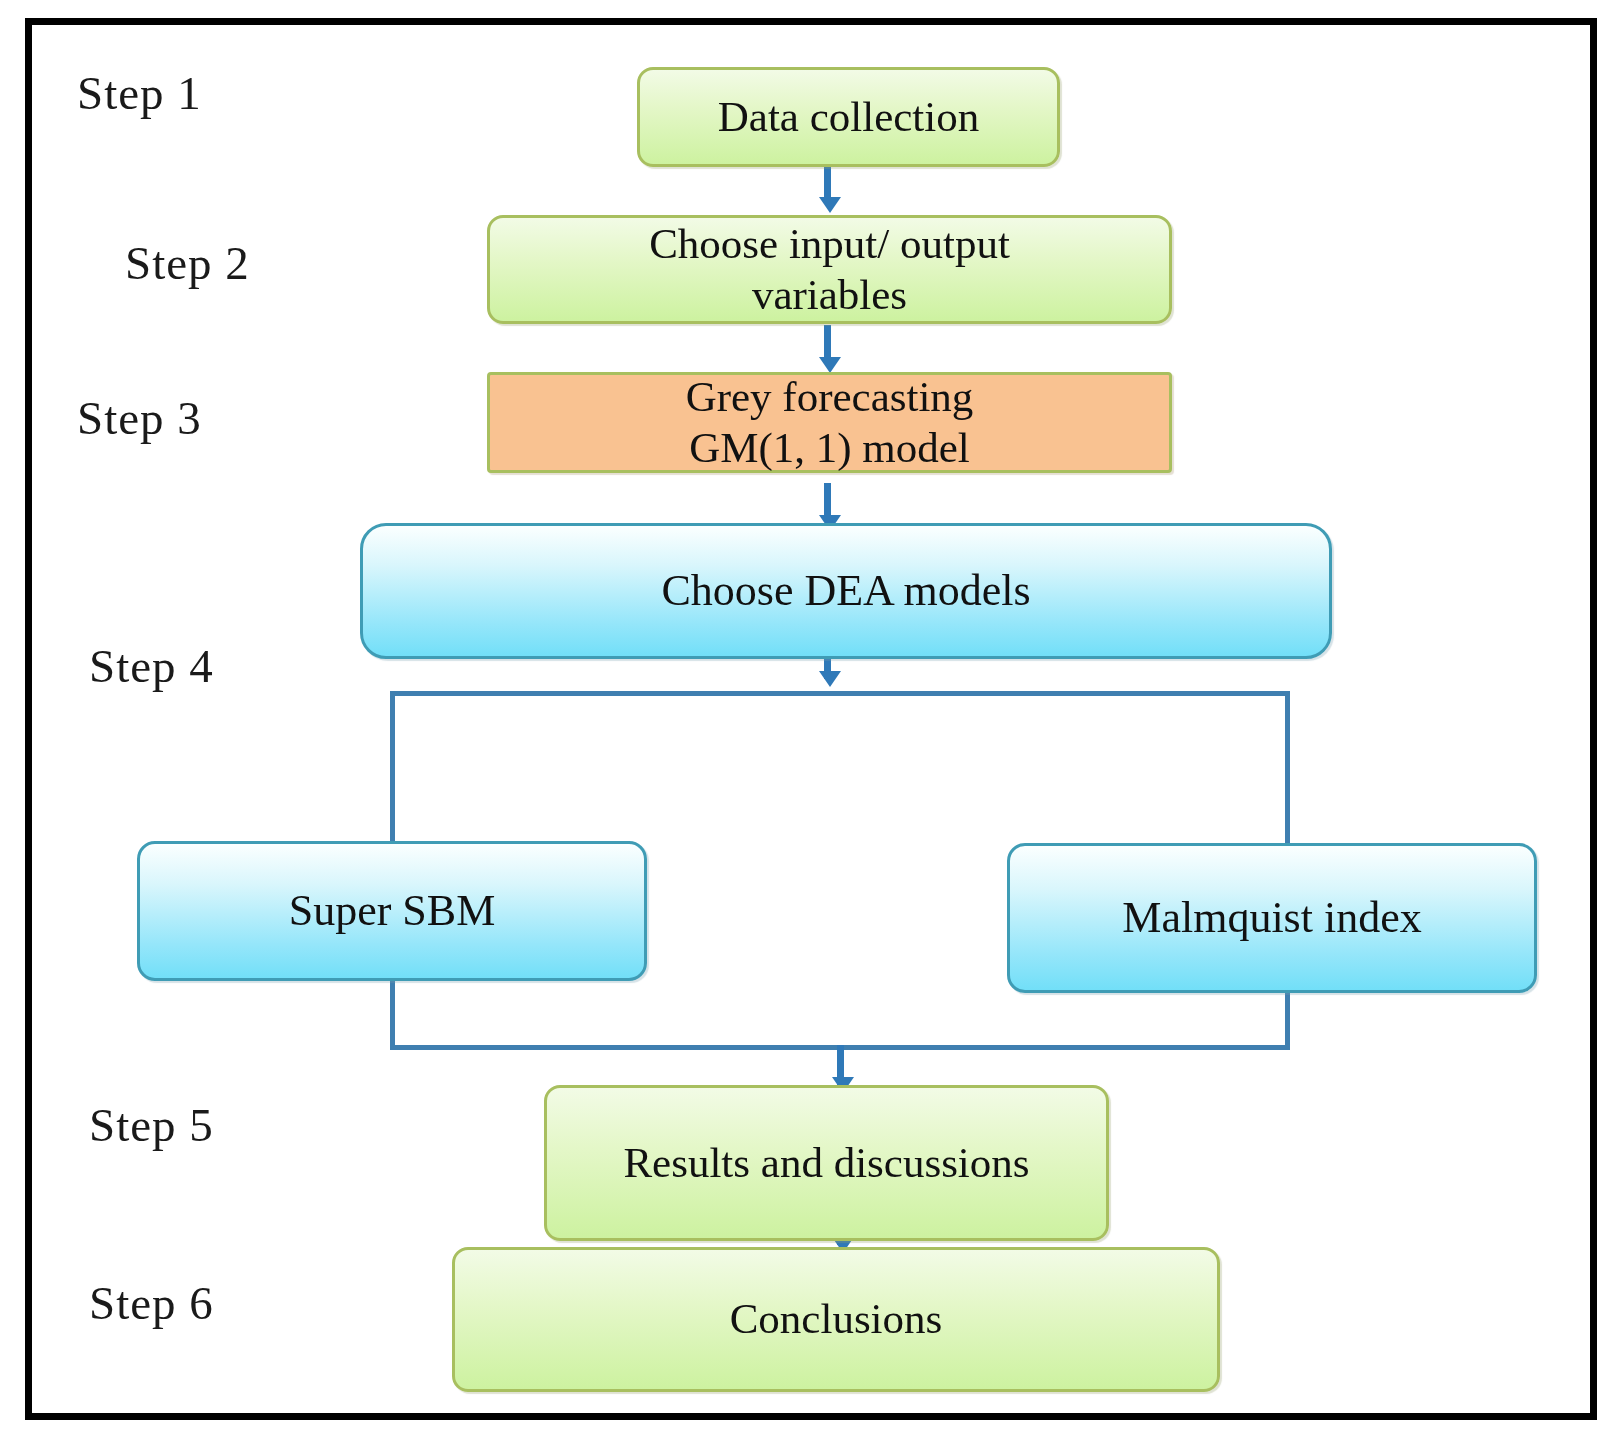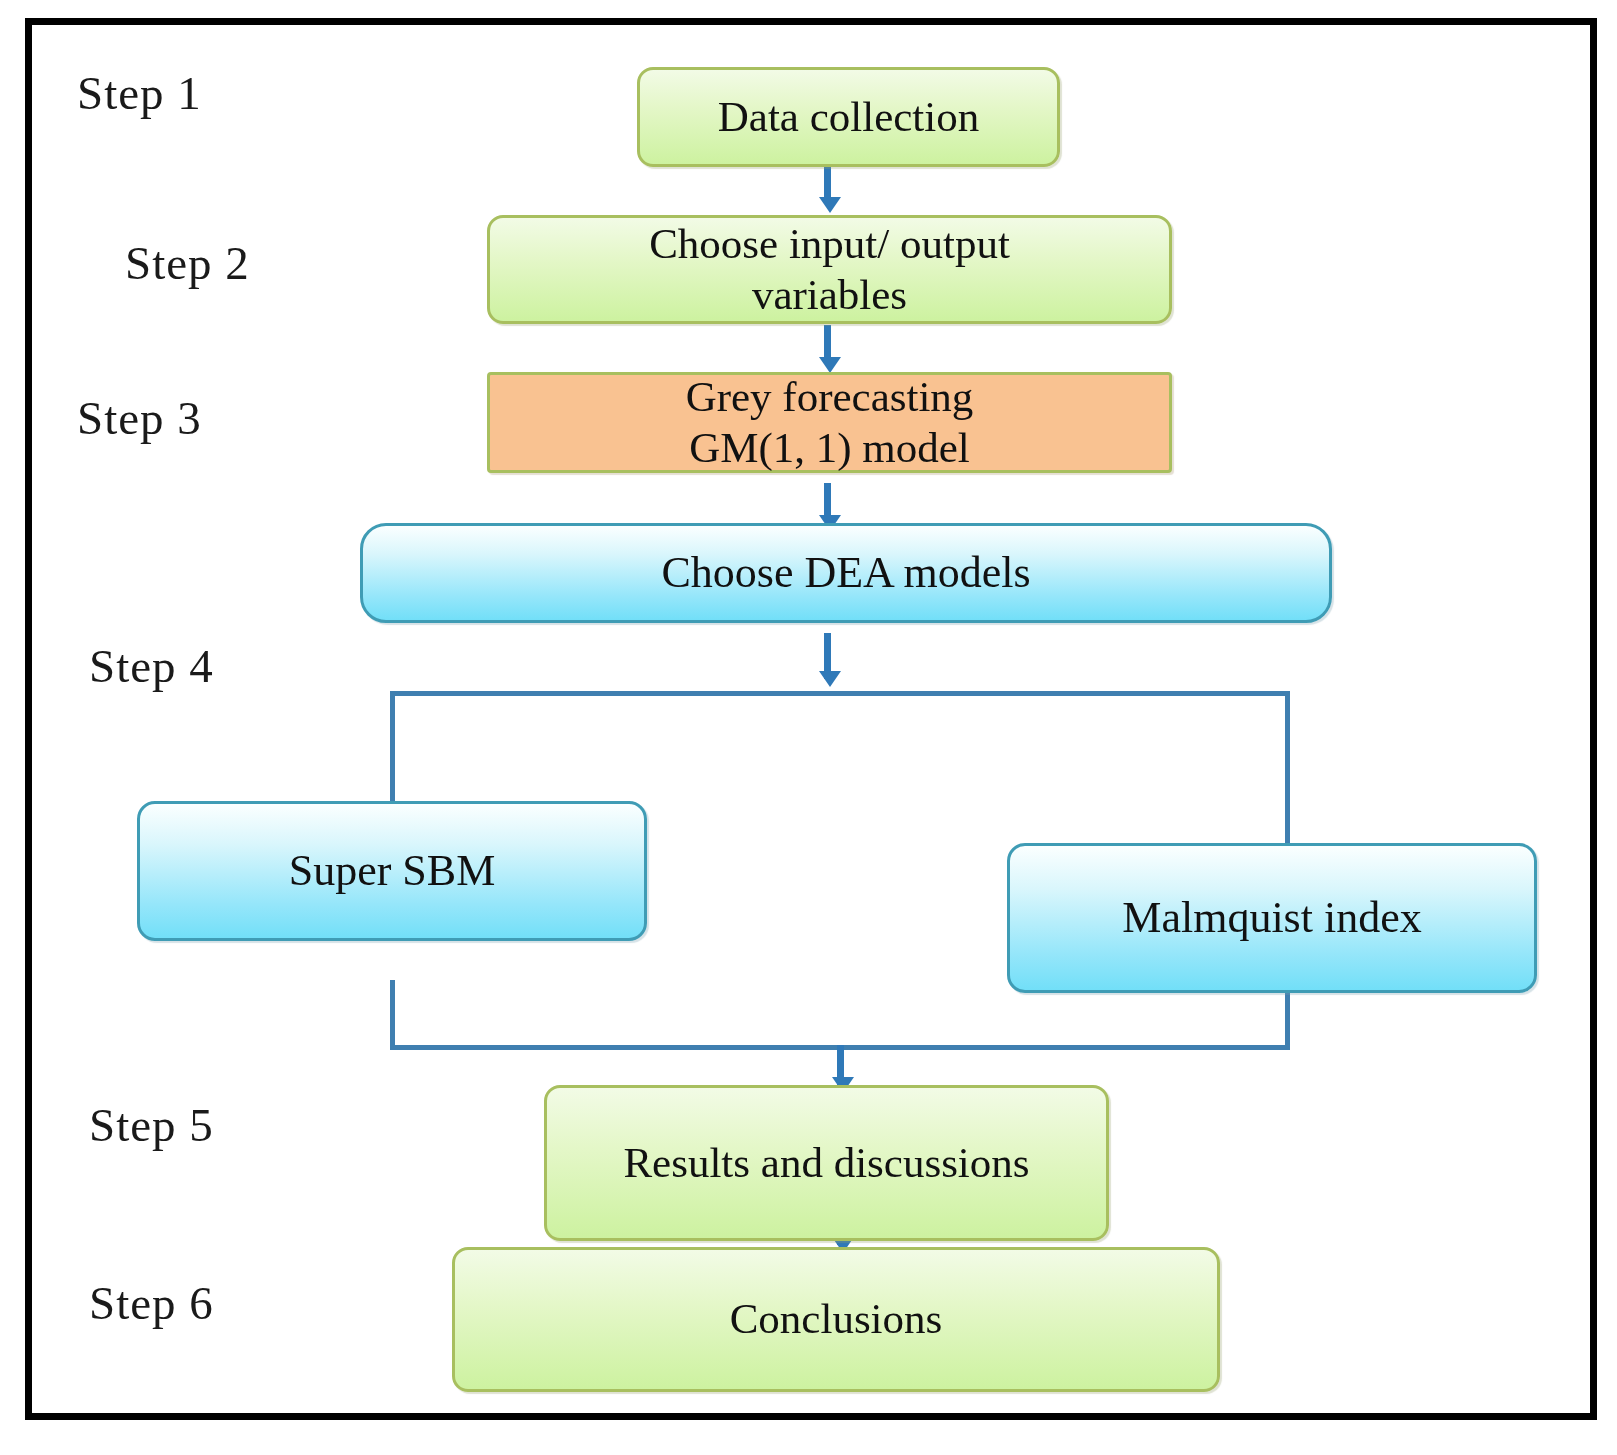--- a/index.html
+++ b/index.html
@@ -122,23 +122,23 @@
     <div class="arrow-down" style="left:800px; top:1212px;"></div>
 
     <div class="node green" style="left:577px; top:42px; width:423px; height:100px; font-size:43px;margin-left:28px;">Data  collection</div>
 
     <div class="node green" style="left:455px; top:190px; width:685px; height:109px; font-size:43px;">Choose  input/ output
 variables</div>
 
     <div class="node orange" style="left:455px; top:347px; width:685px; height:101px; font-size:43px;">Grey forecasting
 GM(1, 1) model</div>
 
-    <div class="node blue blue-wide" style="left:328px; top:498px; width:972px; height:100px; font-size:44px;">Choose DEA models</div>
+    <div class="node blue blue-wide" style="left:328px; top:498px; width:972px; height:136px; font-size:44px;">Choose DEA models</div>
 
-    <div class="node blue" style="left:105px; top:776px; width:510px; height:140px; font-size:44px;">Super SBM</div>
+    <div class="node blue" style="left:105px; top:816px; width:510px; height:140px; font-size:44px;">Super SBM</div>
 
     <div class="node blue" style="left:975px; top:818px; width:530px; height:150px; font-size:44px;">Malmquist index</div>
 
     <div class="node green" style="left:512px; top:1060px; width:565px; height:156px; font-size:43px;">Results and discussions</div>
 
     <div class="node green" style="left:420px; top:1222px; width:768px; height:145px; font-size:43px;">Conclusions</div>
 
   </div>
 </div>
 

